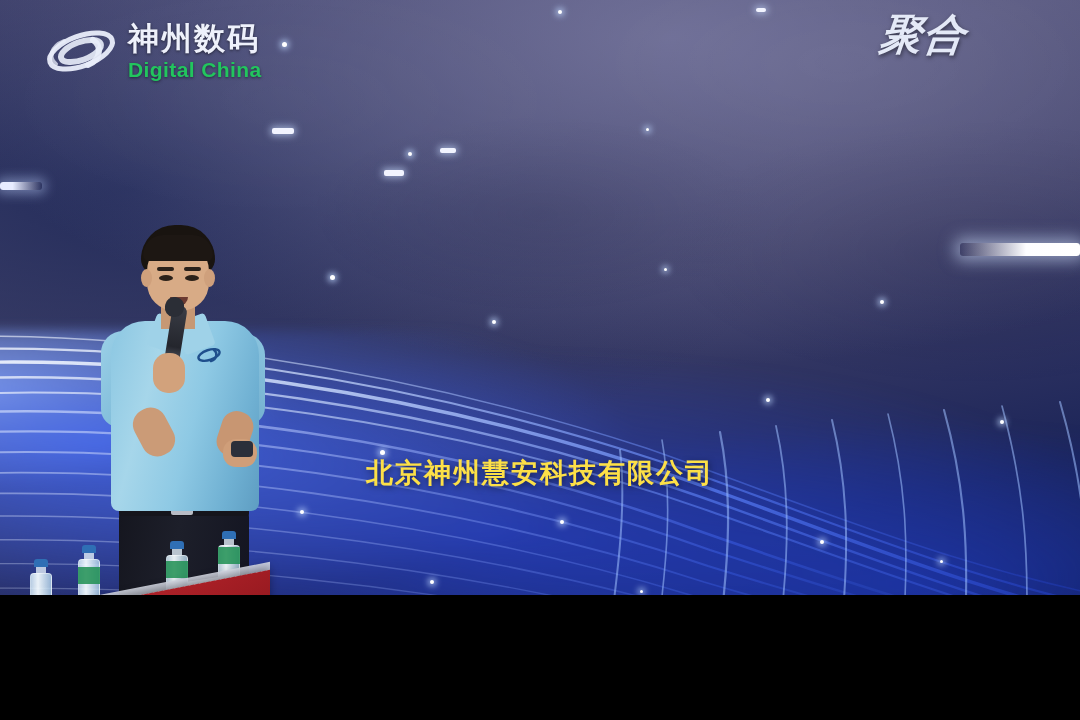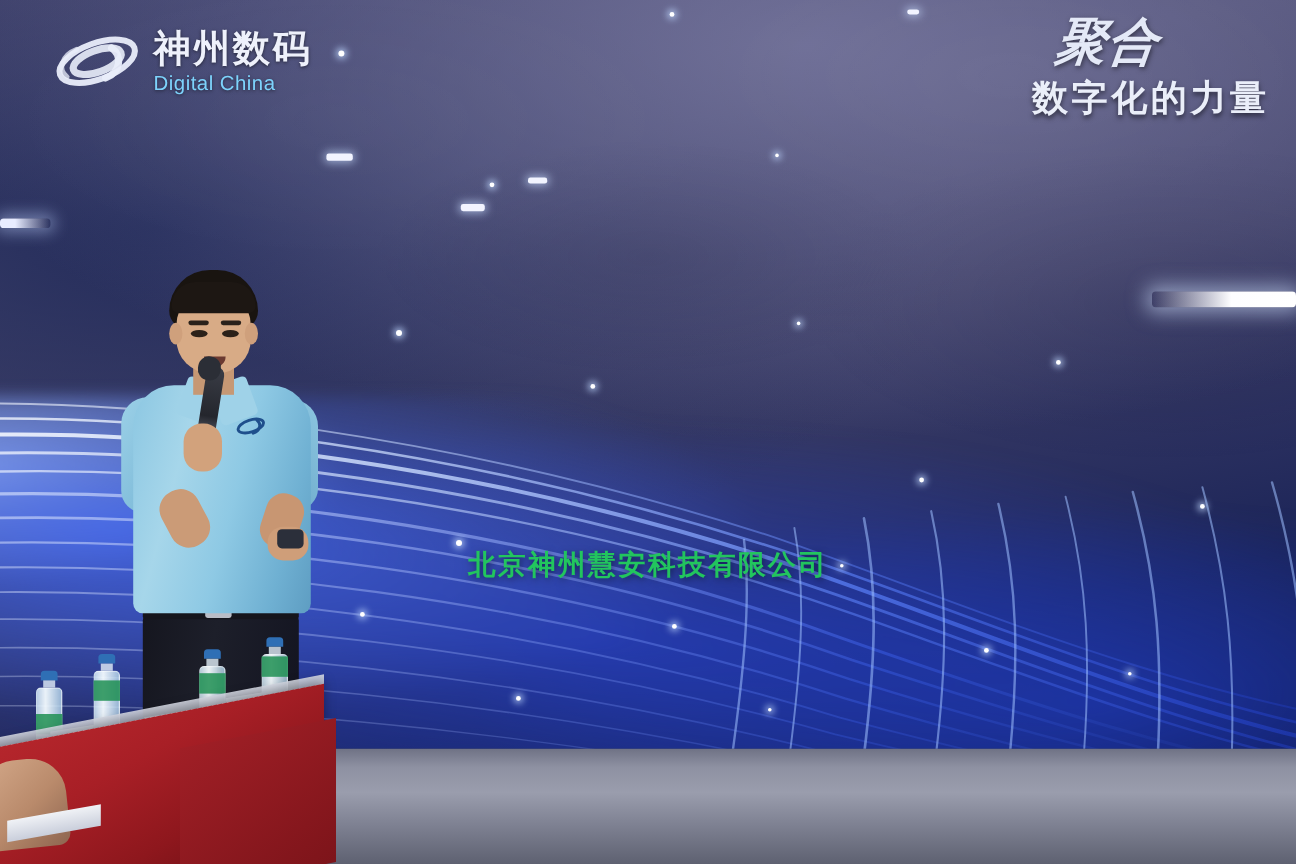--- a/index.html
+++ b/index.html
@@ -1,17 +1,17 @@
 <!DOCTYPE html>
 <html><head>
 <meta charset="utf-8">
 <style>
   html,body{margin:0;padding:0;background:#000;}
   #stage{
-    position:relative;width:1080px;height:720px;overflow:hidden;
+    position:relative;width:1080px;height:595px;overflow:hidden;
     font-family:"Liberation Sans","DejaVu Sans",sans-serif;
     background:#3d3d5e;
   }
 
   
   .screen{position:absolute;left:0;top:0;width:1080px;height:630px;overflow:hidden;}
   .screen-base{
     position:absolute;inset:0;
     background:
       radial-gradient(120% 90% at 62% 6%,   rgba(118,118,158,.85) 0%, rgba(0,0,0,0) 58%),
@@ -60,21 +60,21 @@
 
   
   .logo-dc{position:absolute;left:44px;top:20px;display:flex;align-items:center;gap:10px;}
   .logo-dc .mark{width:74px;height:62px;}
   .logo-dc .words{display:flex;flex-direction:column;line-height:1;}
   .logo-dc .cn{
     font-size:31px;font-weight:700;color:#eef1fb;letter-spacing:2px;
     text-shadow:0 1px 3px rgba(0,0,0,.55);
   }
   .logo-dc .en{
-    font-size:17px;font-weight:400;color:#7dd3fc;letter-spacing:.4px;margin-top:5px;
+    font-size:21px;font-weight:700;color:#22c55e;letter-spacing:.4px;margin-top:5px;
     text-shadow:0 1px 3px rgba(0,0,0,.5);
   }
 
   .logo-slogan{position:absolute;right:22px;top:14px;text-align:right;}
   .logo-slogan .brush{
     font-family:"DejaVu Serif",serif;font-size:42px;font-weight:700;color:#e4e9f7;
     letter-spacing:1px;font-style:italic;line-height:1;
     text-shadow:1px 2px 4px rgba(0,0,0,.5);
     transform:skewX(-6deg);
     display:inline-block;margin-right:92px;
@@ -90,21 +90,21 @@
     font-size:47px;font-weight:700;color:#ffffff;letter-spacing:3px;
     text-shadow:0 0 2px rgba(255,255,255,.55),2px 3px 7px rgba(0,0,0,.55);
   }
   .slide-date{
     position:absolute;left:0;right:0;top:348px;text-align:center;
     font-size:27px;font-weight:700;color:#f4f6ff;letter-spacing:1px;
     text-shadow:1px 2px 5px rgba(0,0,0,.5);
   }
   .slide-org{
     position:absolute;left:0;right:0;top:455px;text-align:center;
-    font-size:23px;font-weight:700;color:#22c55e;letter-spacing:2px;
+    font-size:27px;font-weight:700;color:#fde047;letter-spacing:2px;
     text-shadow:1px 2px 6px rgba(0,0,0,.5);
   }
 
   
   .floor{
     position:absolute;left:0;top:624px;width:1080px;height:96px;
     background:linear-gradient(180deg,#6f7285 0%,#8e91a2 16%,#9a9dad 38%,#7e8192 66%,#5e6171 100%);
   }
   .floor-edge{position:absolute;left:0;top:624px;width:1080px;height:4px;background:#2a2c44;opacity:.8;}
 
@@ -317,21 +317,20 @@
       </svg>
     </div>
     <div class="words">
       <span class="cn">神州数码</span>
       <span class="en">Digital China</span>
     </div>
   </div>
 
   <div class="logo-slogan">
     <div class="brush">聚合</div>
-    <div class="sub">数字化的力量</div>
   </div>
 
   <div class="slide-org">北京神州慧安科技有限公司</div>
 
   <div class="floor-edge"></div>
   <div class="floor"></div>
 
   <div class="speaker">
     <div class="sp-pants"></div>
     <div class="sp-leg-split"></div>

